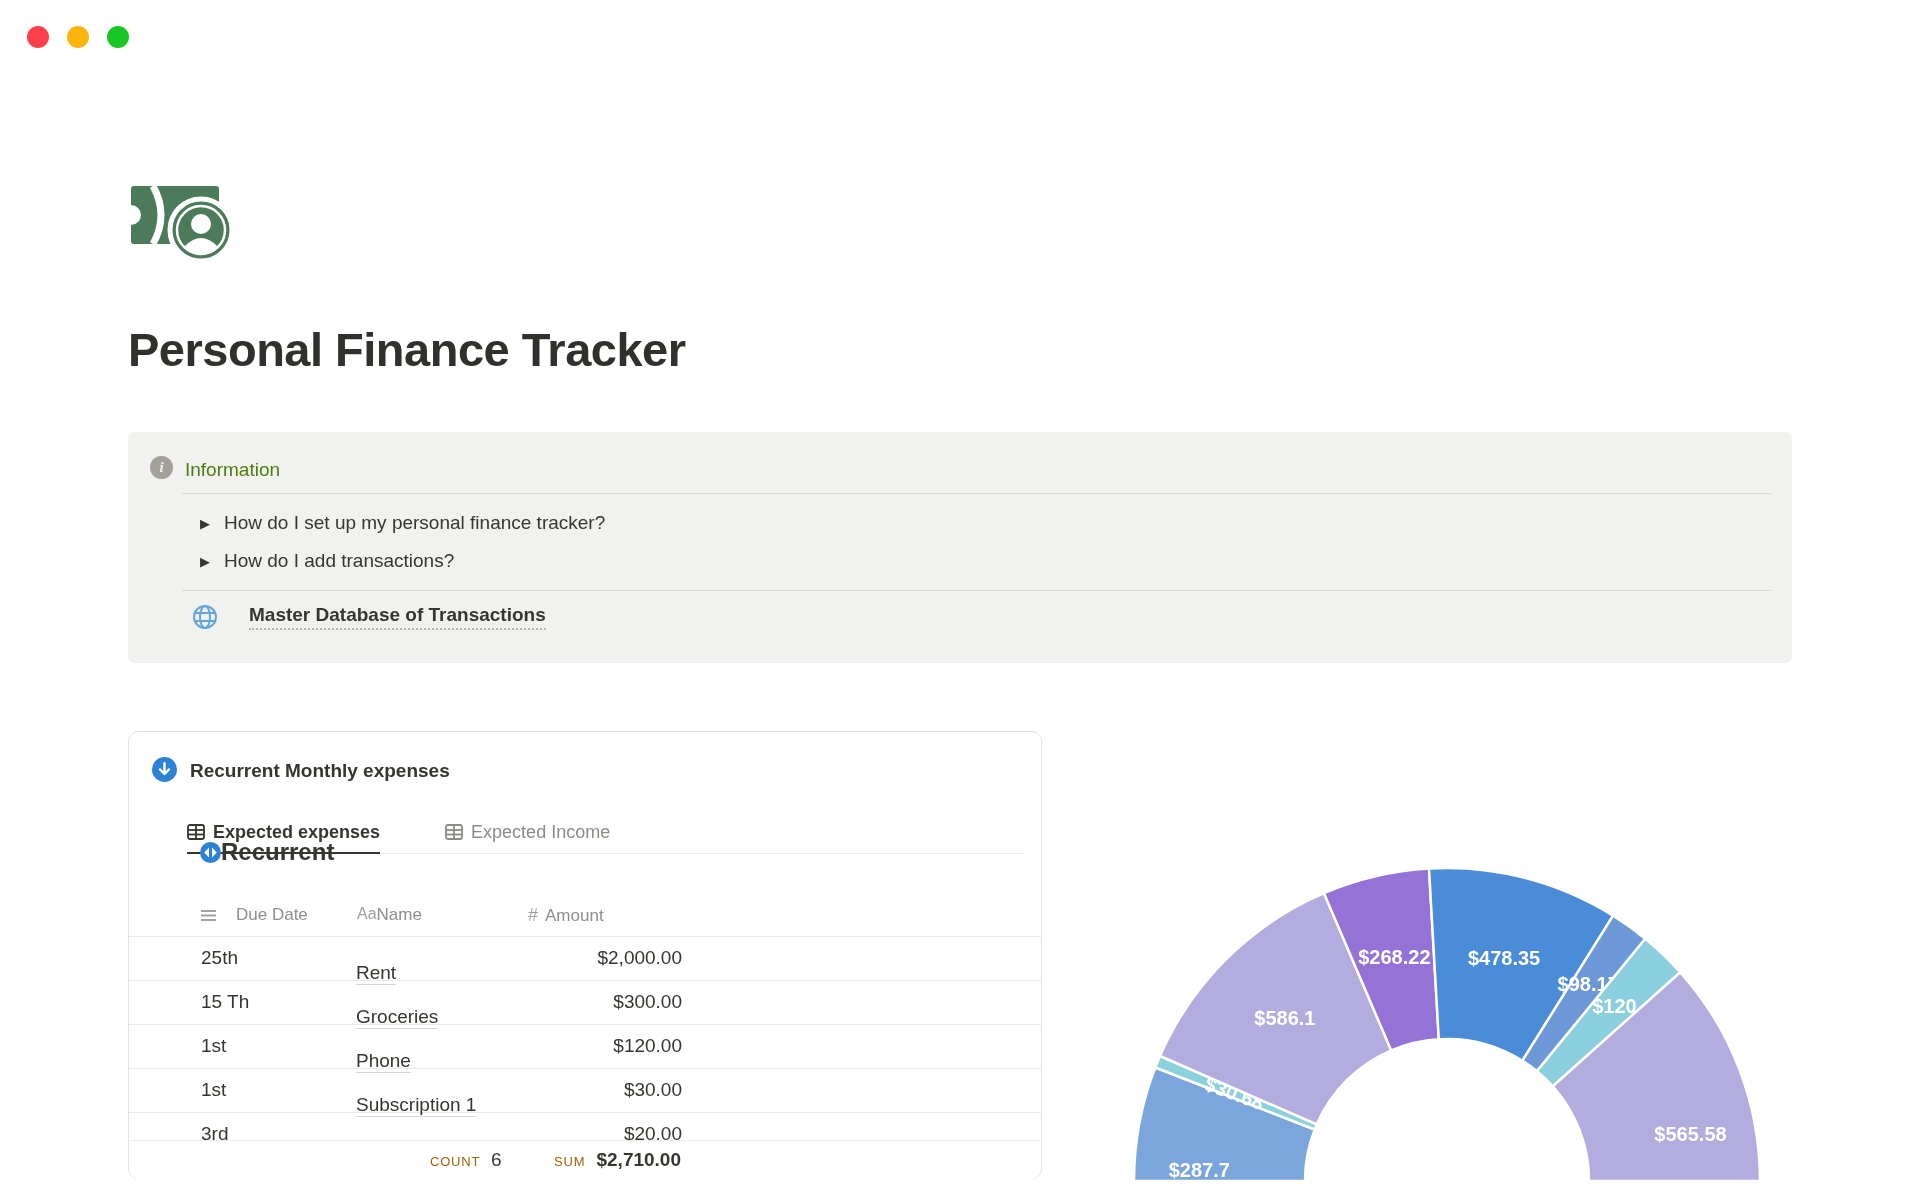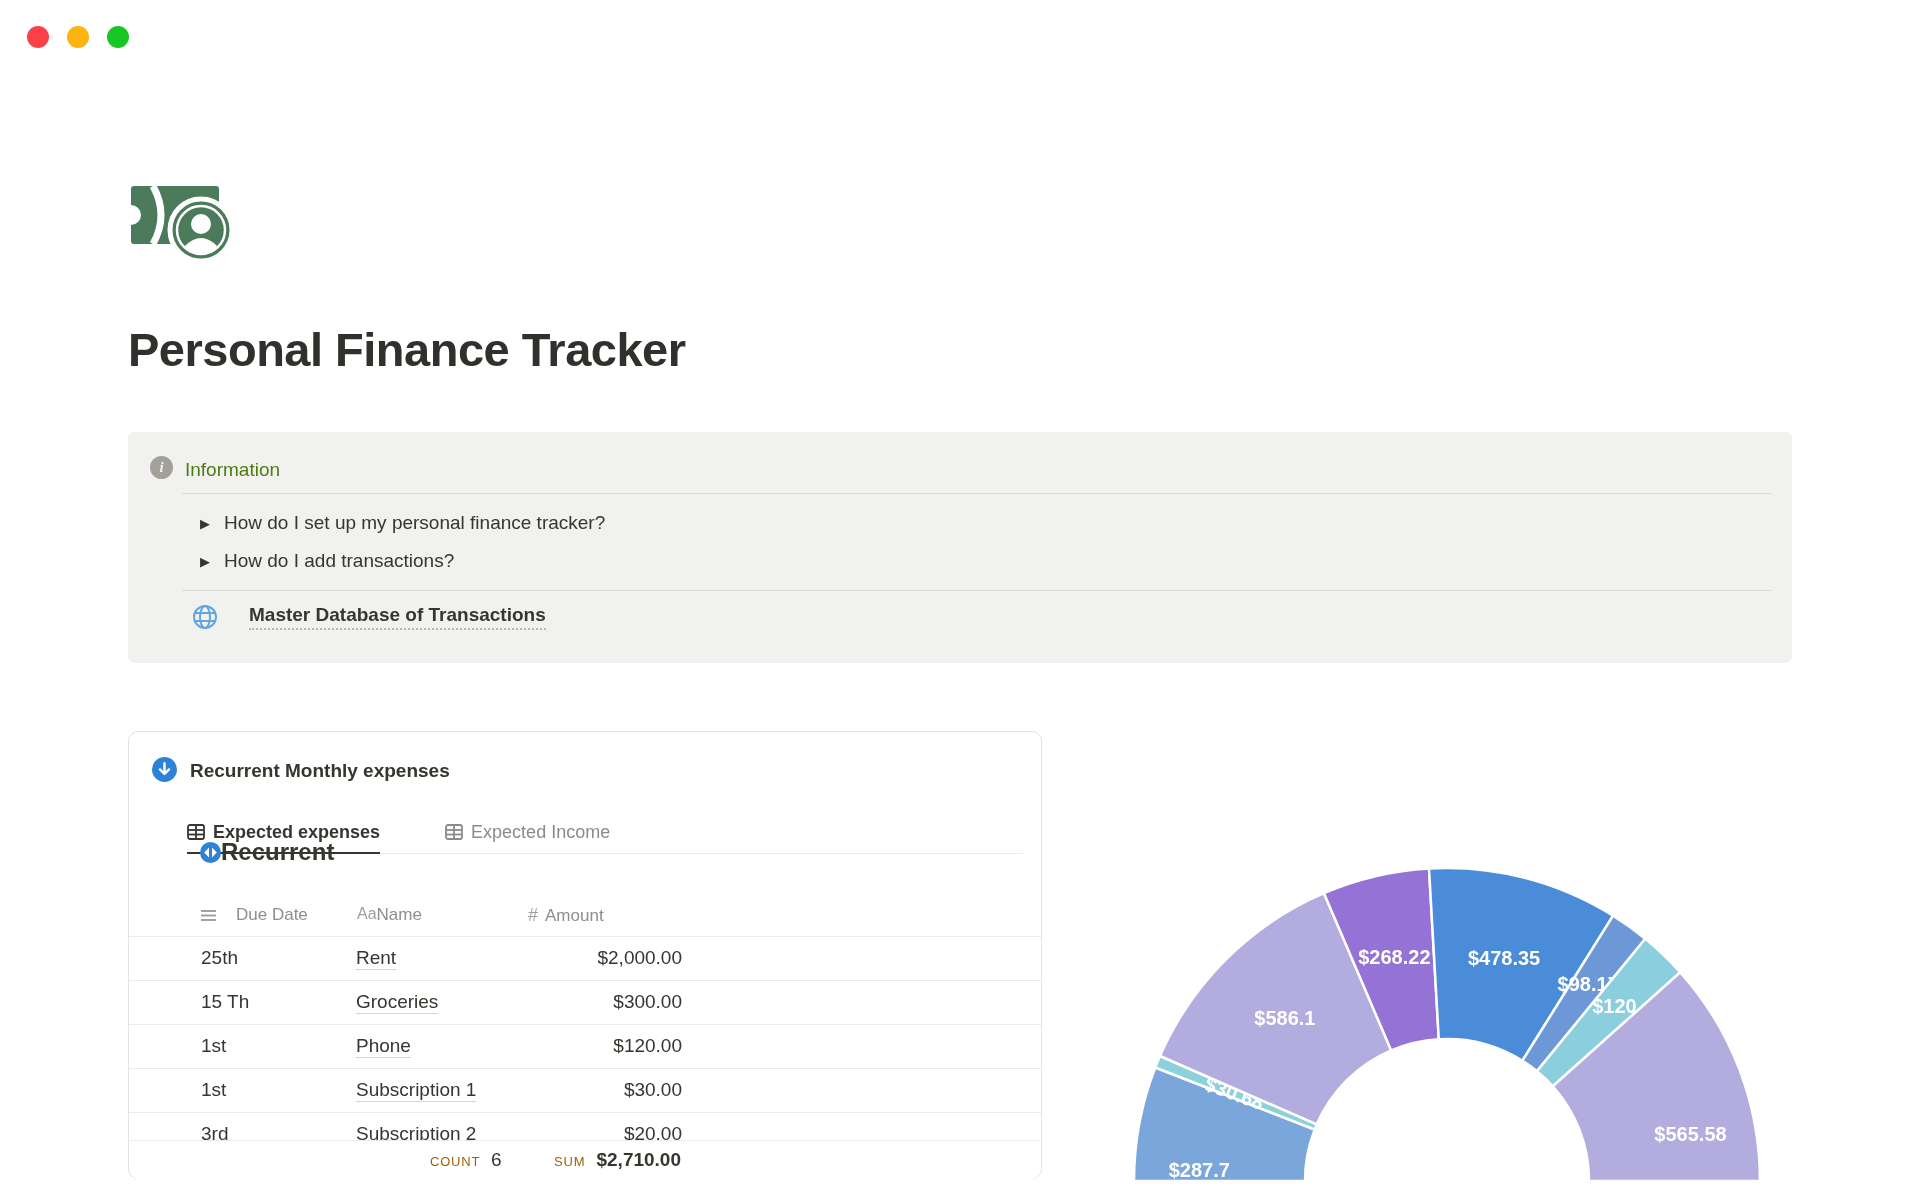--- a/index.html
+++ b/index.html
@@ -40,21 +40,21 @@
 
   .thead{position:absolute;left:0;top:164px;width:100%;height:40px;border-bottom:1px solid #eceae8;color:#8f8e8b;font-size:17px;}
   .thead .h1{position:absolute;left:72px;top:9px;display:flex;align-items:center;gap:20px;}
   .thead .h2{position:absolute;left:228px;top:9px;display:flex;}
   .thead .h3{position:absolute;left:399px;top:9px;display:flex;align-items:center;gap:7px;}
   .prop-aa{font-size:16px;color:#a09e9a;}
   .prop-hash{font-size:18px;color:#a09e9a;}
 
   .trow{position:absolute;left:0;width:100%;height:44px;border-bottom:1px solid #eceae8;font-size:19px;}
   .trow .c1{position:absolute;left:72px;top:11px;}
-  .trow .c2{position:absolute;left:227px;top:11px;}
+  .trow .c2{position:absolute;left:227px;top:26px;}
   .trow .c2 span{border-bottom:1.5px solid #d6d4cf;padding-bottom:1px;}
   .trow .c3{position:absolute;right:359px;top:11px;}
 
   .tfoot{position:absolute;left:1px;right:1px;top:408px;height:38px;background:#ffffff;border-top:1px solid #edecea;border-radius:0 0 9px 9px;}
   .calc-label{position:absolute;top:13px;font-size:13px;letter-spacing:0.8px;color:#a16207;}
   .calc-value{position:absolute;top:8px;font-size:19px;color:#37352f;}
   #count-label{left:300px;} #count-value{left:361px;}
   #sum-label{left:424px;}   #sum-value{right:359px;font-weight:600;}
 
   

